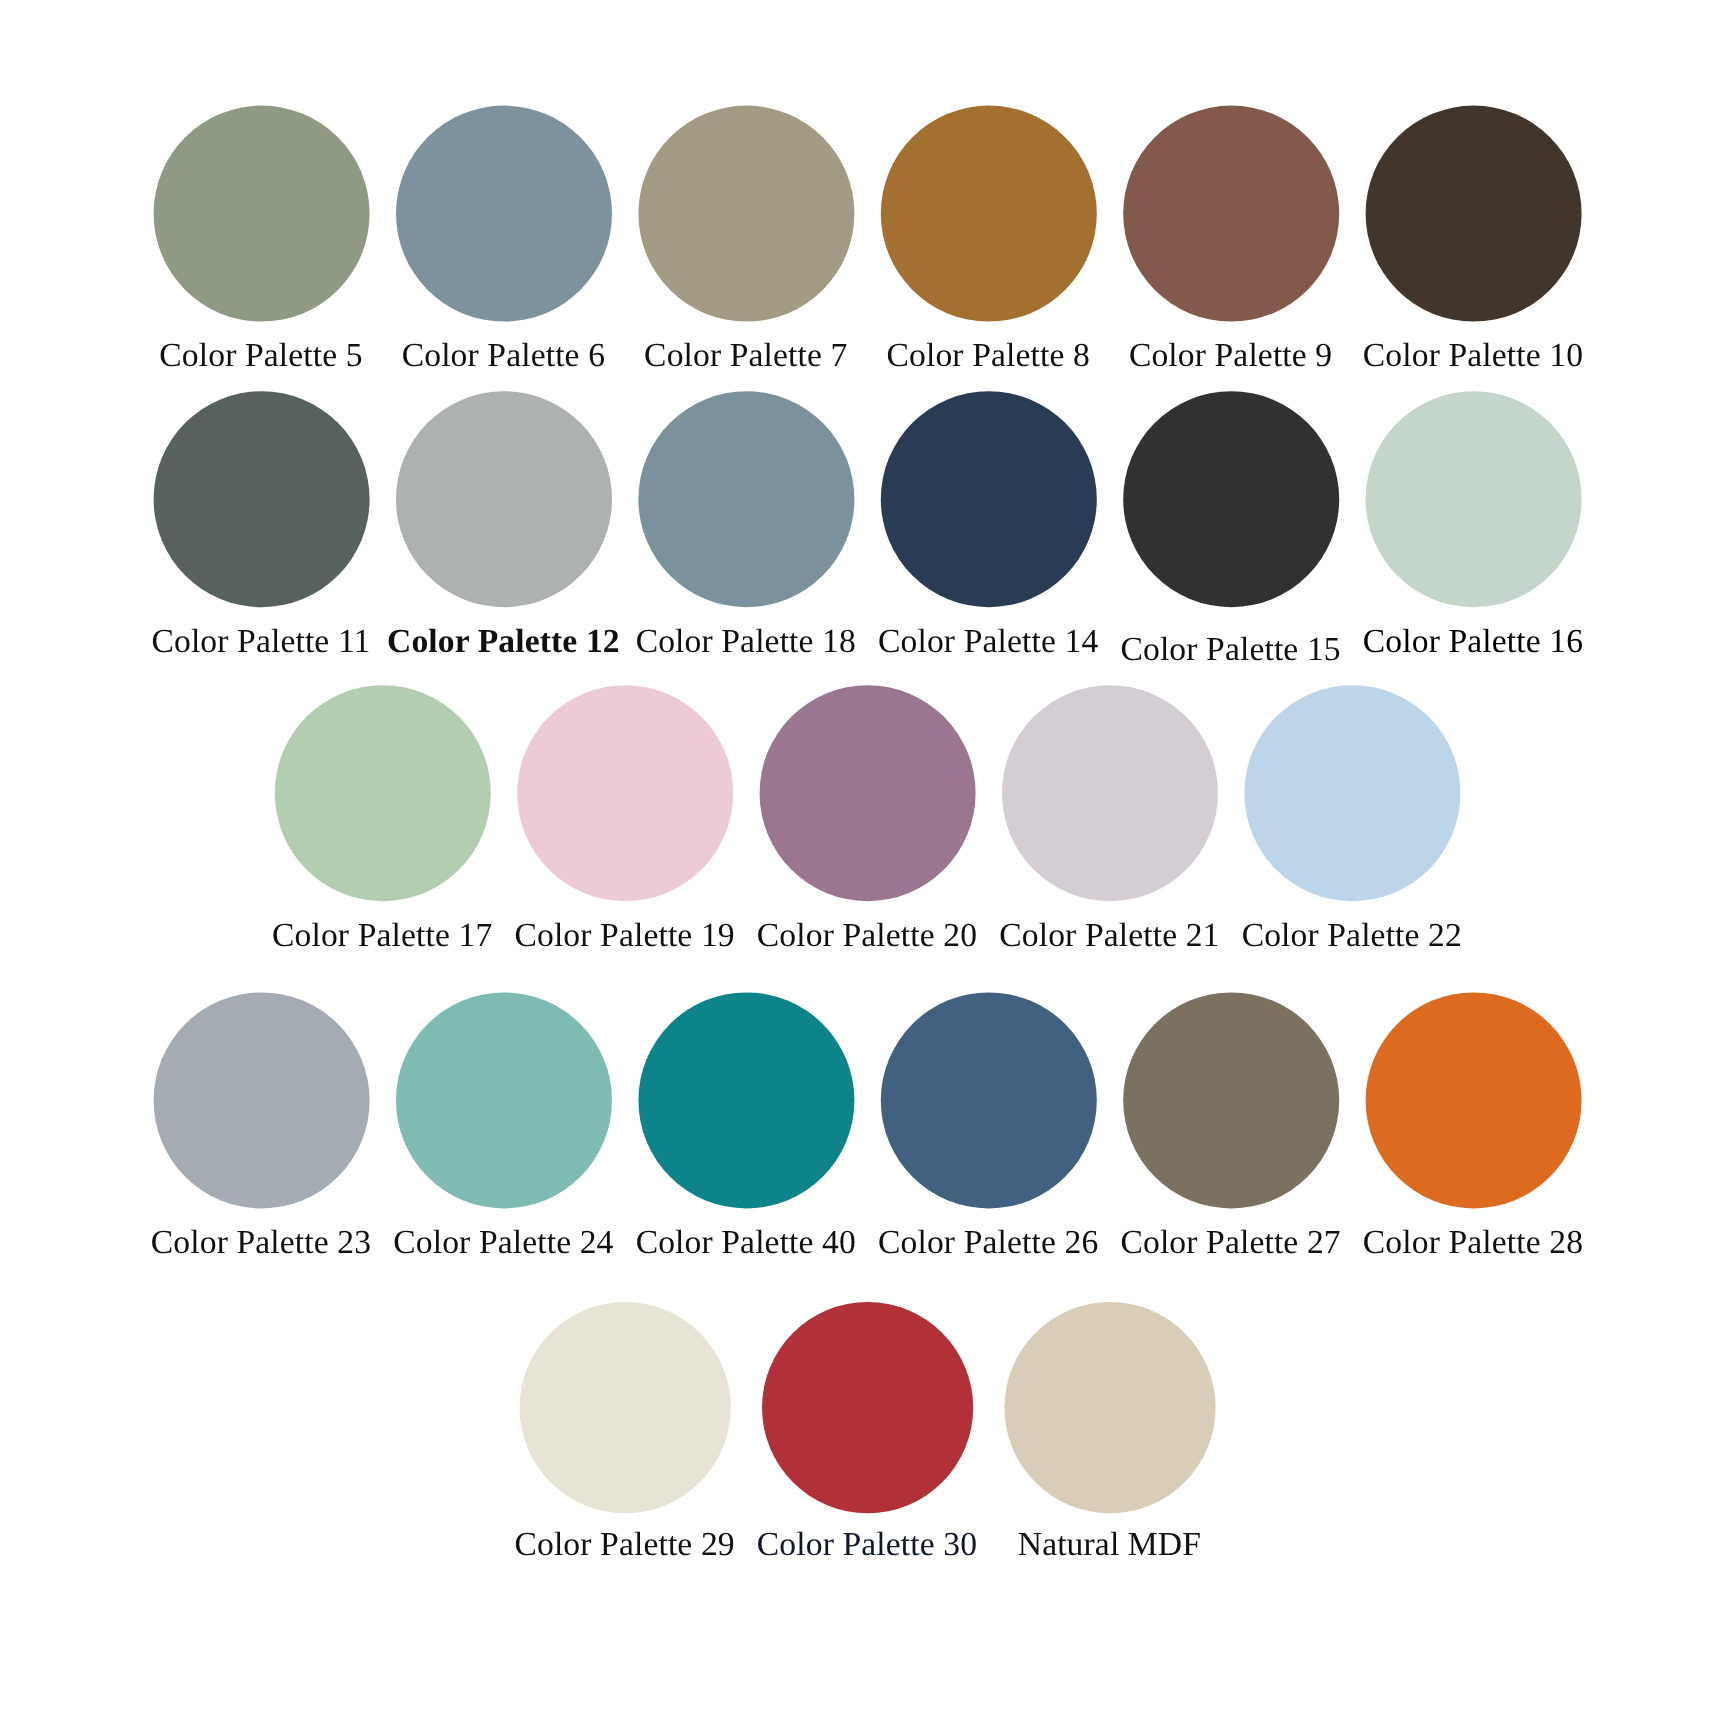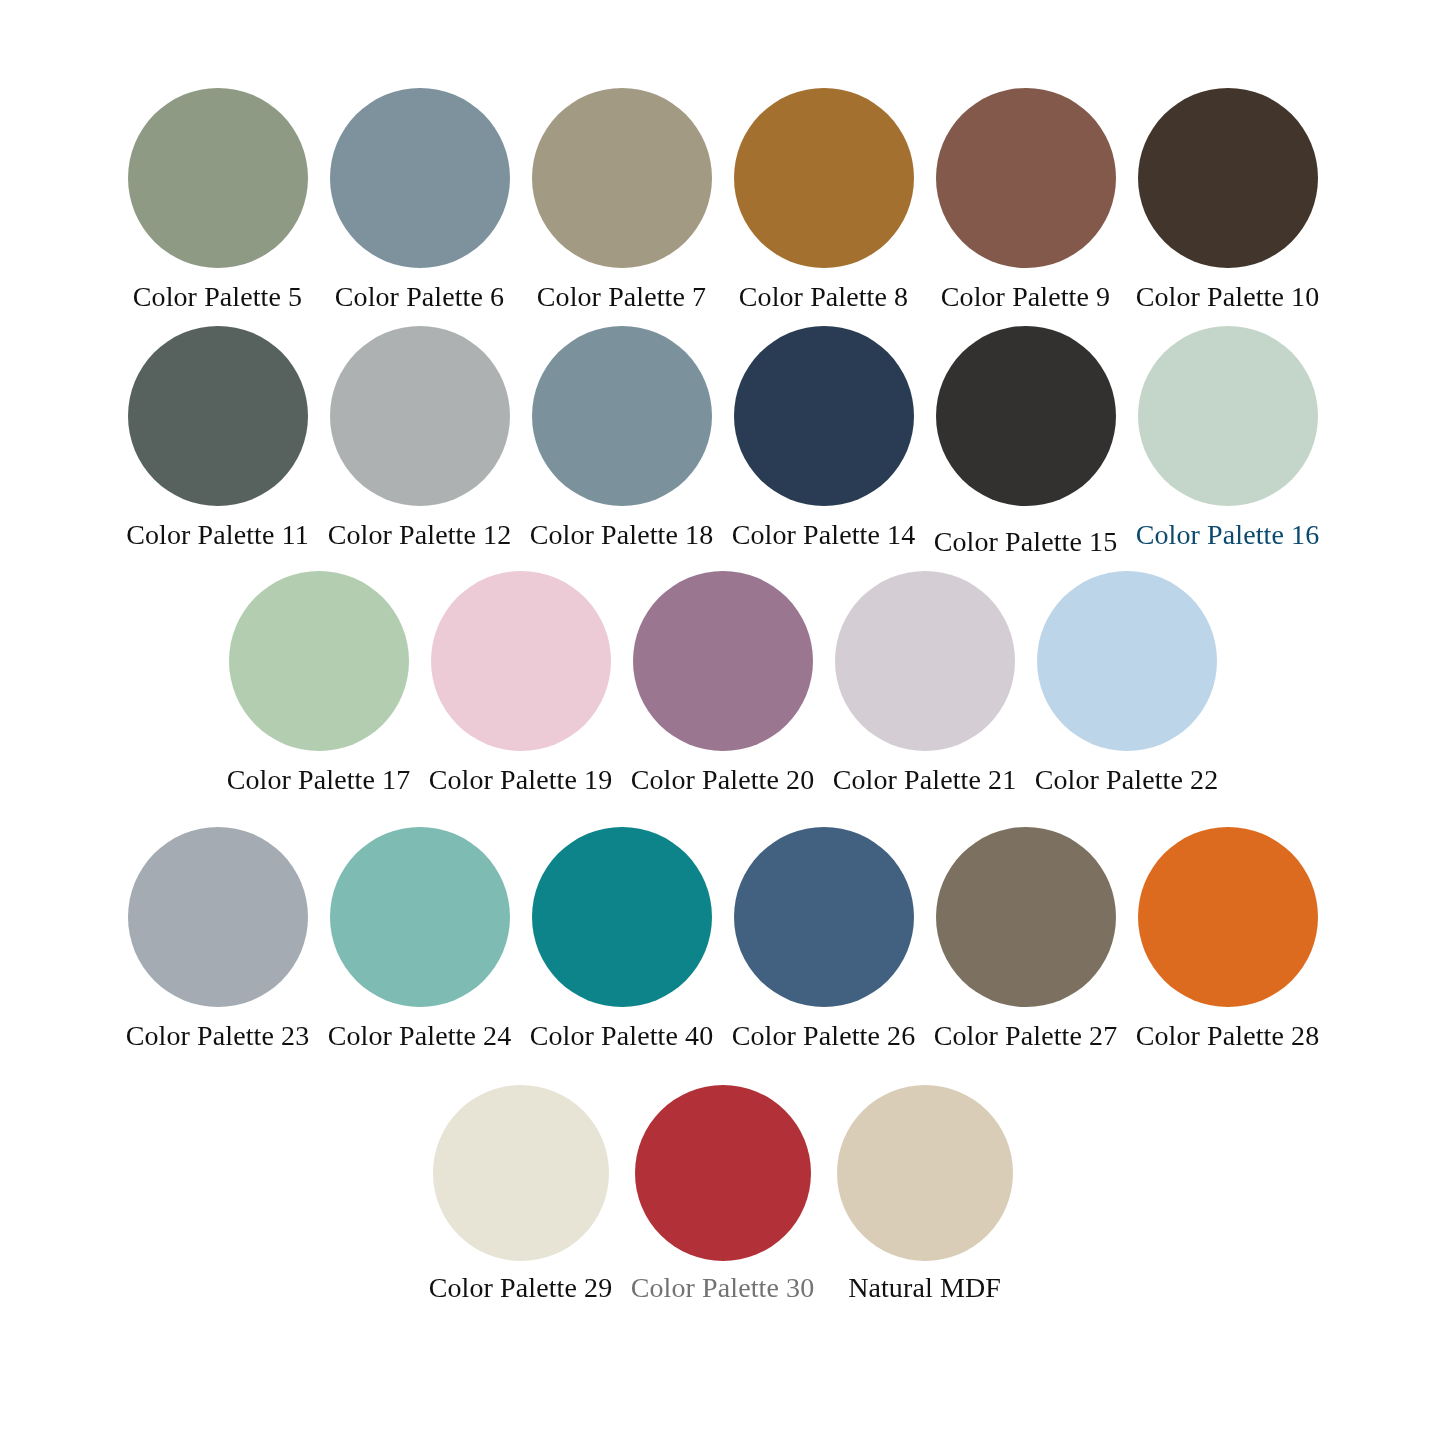--- a/index.html
+++ b/index.html
@@ -101,37 +101,37 @@
         <div class="swatch-label" style="color: rgb(16, 16, 16);">Color Palette 10</div>
       </div>
     </div>
     <div class="palette-row row-1">
       <div class="swatch-cell">
         <div class="swatch-disc" style="background: rgb(87, 98, 95);"></div>
         <div class="swatch-label" style="color: rgb(16, 16, 16);">Color Palette 11</div>
       </div>
       <div class="swatch-cell">
         <div class="swatch-disc" style="background: rgb(173, 177, 177);"></div>
-        <div class="swatch-label" style="color: rgb(16, 16, 16);">Color Palette 12</div>
+        <div class="swatch-label" style="color: rgb(16, 16, 16); font-weight: bold;">Color Palette 12</div>
       </div>
       <div class="swatch-cell">
         <div class="swatch-disc" style="background: rgb(123, 146, 157);"></div>
         <div class="swatch-label" style="color: rgb(16, 16, 16);">Color Palette 18</div>
       </div>
       <div class="swatch-cell">
         <div class="swatch-disc" style="background: rgb(42, 60, 83);"></div>
         <div class="swatch-label" style="color: rgb(16, 16, 16);">Color Palette 14</div>
       </div>
       <div class="swatch-cell">
         <div class="swatch-disc" style="background: rgb(51, 49, 48);"></div>
         <div class="swatch-label" style="color: rgb(16, 16, 16); margin-top: 19px;">Color Palette 15</div>
       </div>
       <div class="swatch-cell">
         <div class="swatch-disc" style="background: rgb(195, 214, 201);"></div>
-        <div class="swatch-label" style="color: #0c4a6e; text-align: center;">Color Palette 16</div>
+        <div class="swatch-label" style="color: #000000; text-align: center;">Color Palette 16</div>
       </div>
     </div>
     <div class="palette-row row-2">
       <div class="swatch-cell">
         <div class="swatch-disc" style="background: rgb(178, 205, 176);"></div>
         <div class="swatch-label" style="color: rgb(16, 16, 16);">Color Palette 17</div>
       </div>
       <div class="swatch-cell">
         <div class="swatch-disc" style="background: rgb(236, 203, 215);"></div>
         <div class="swatch-label" style="color: rgb(16, 16, 16);">Color Palette 19</div>
@@ -175,20 +175,20 @@
         <div class="swatch-label" style="color: rgb(16, 16, 16);">Color Palette 28</div>
       </div>
     </div>
     <div class="palette-row row-4">
       <div class="swatch-cell">
         <div class="swatch-disc" style="background: rgb(231, 227, 213);"></div>
         <div class="swatch-label" style="color: rgb(16, 16, 16);">Color Palette 29</div>
       </div>
       <div class="swatch-cell">
         <div class="swatch-disc" style="background: rgb(178, 49, 56);"></div>
-        <div class="swatch-label" style="color: #737373;">Color Palette 30</div>
+        <div class="swatch-label" style="color: #0f172a;">Color Palette 30</div>
       </div>
       <div class="swatch-cell">
         <div class="swatch-disc" style="background: rgb(217, 205, 183);"></div>
         <div class="swatch-label" style="color: rgb(16, 16, 16);">Natural MDF</div>
       </div>
     </div>
   </div>
 
 </body></html>

